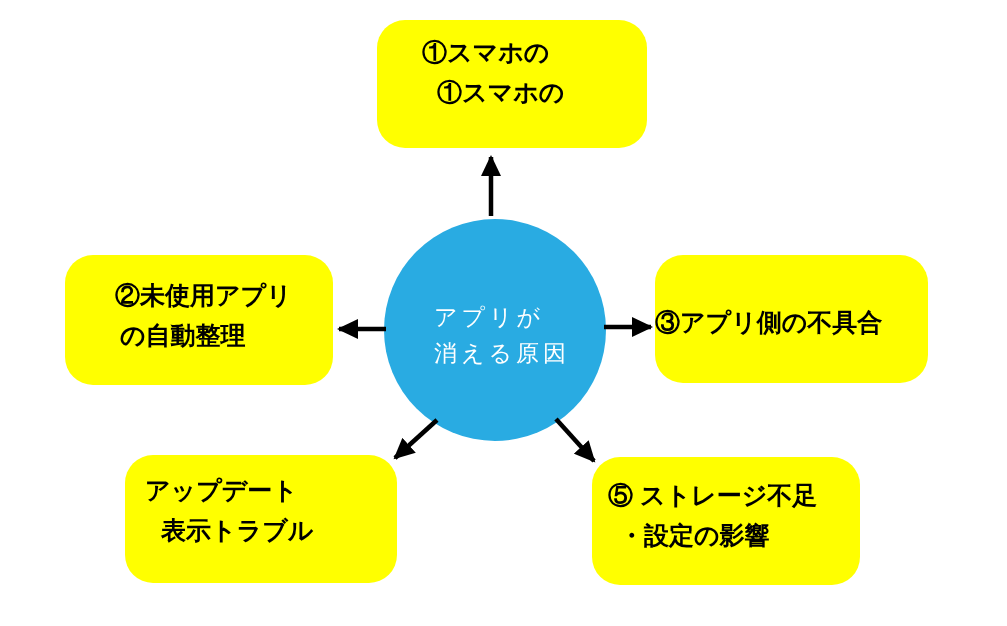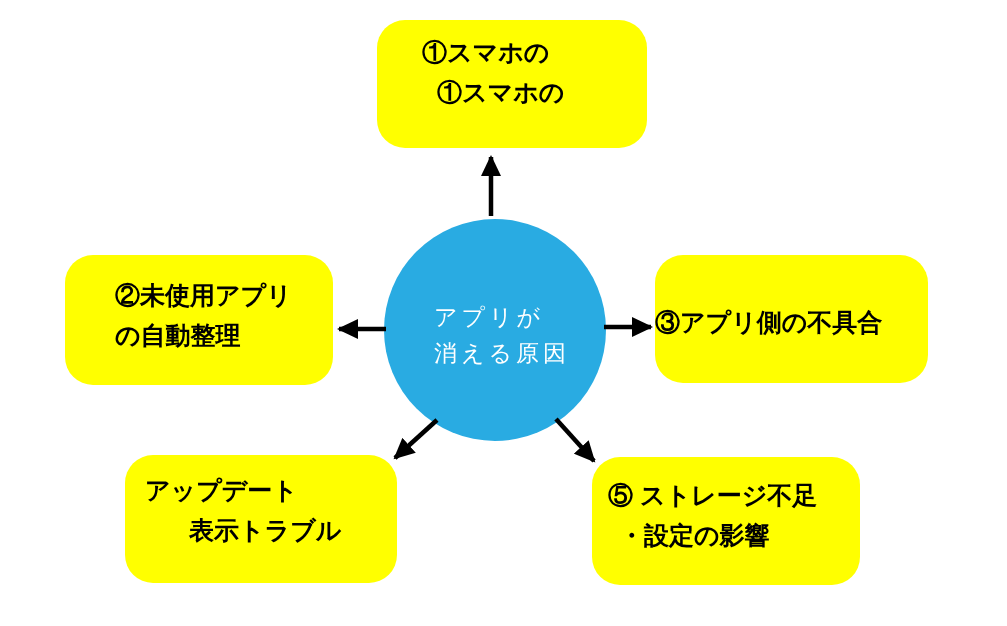--- a/index.html
+++ b/index.html
@@ -25,26 +25,26 @@
     line-height: 40px;
     box-sizing: border-box;
     white-space: nowrap;
   }
   .node .line { height: 40px; }
 
   #box1 { left: 377px; top: 20px;  width: 270px; height: 128px; padding-top: 12px; padding-left: 45px; }
   #box1 .line-2 { margin-left: 15px; }
 
   #box2 { left: 65px;  top: 255px; width: 268px; height: 130px; padding-top: 20px; padding-left: 50px; }
-  #box2 .line-2 { }
+  #box2 .line-2 { margin-left: 5px; }
 
   #box3 { left: 655px; top: 255px; width: 273px; height: 128px; padding-top: 47px; }
 
   #box4 { left: 125px; top: 455px; width: 272px; height: 128px; padding-top: 15px; padding-left: 20px; }
-  #box4 .line-2 { margin-left: 44px; }
+  #box4 .line-2 { margin-left: 16px; }
 
   #box5 { left: 592px; top: 457px; width: 268px; height: 128px; padding-top: 18px; padding-left: 16px; }
   #box5 .line-2 { margin-left: 11px; }
 
   
   #center-circle {
     position: absolute;
     left: 384px;
     top: 219px;
     width: 222px;

